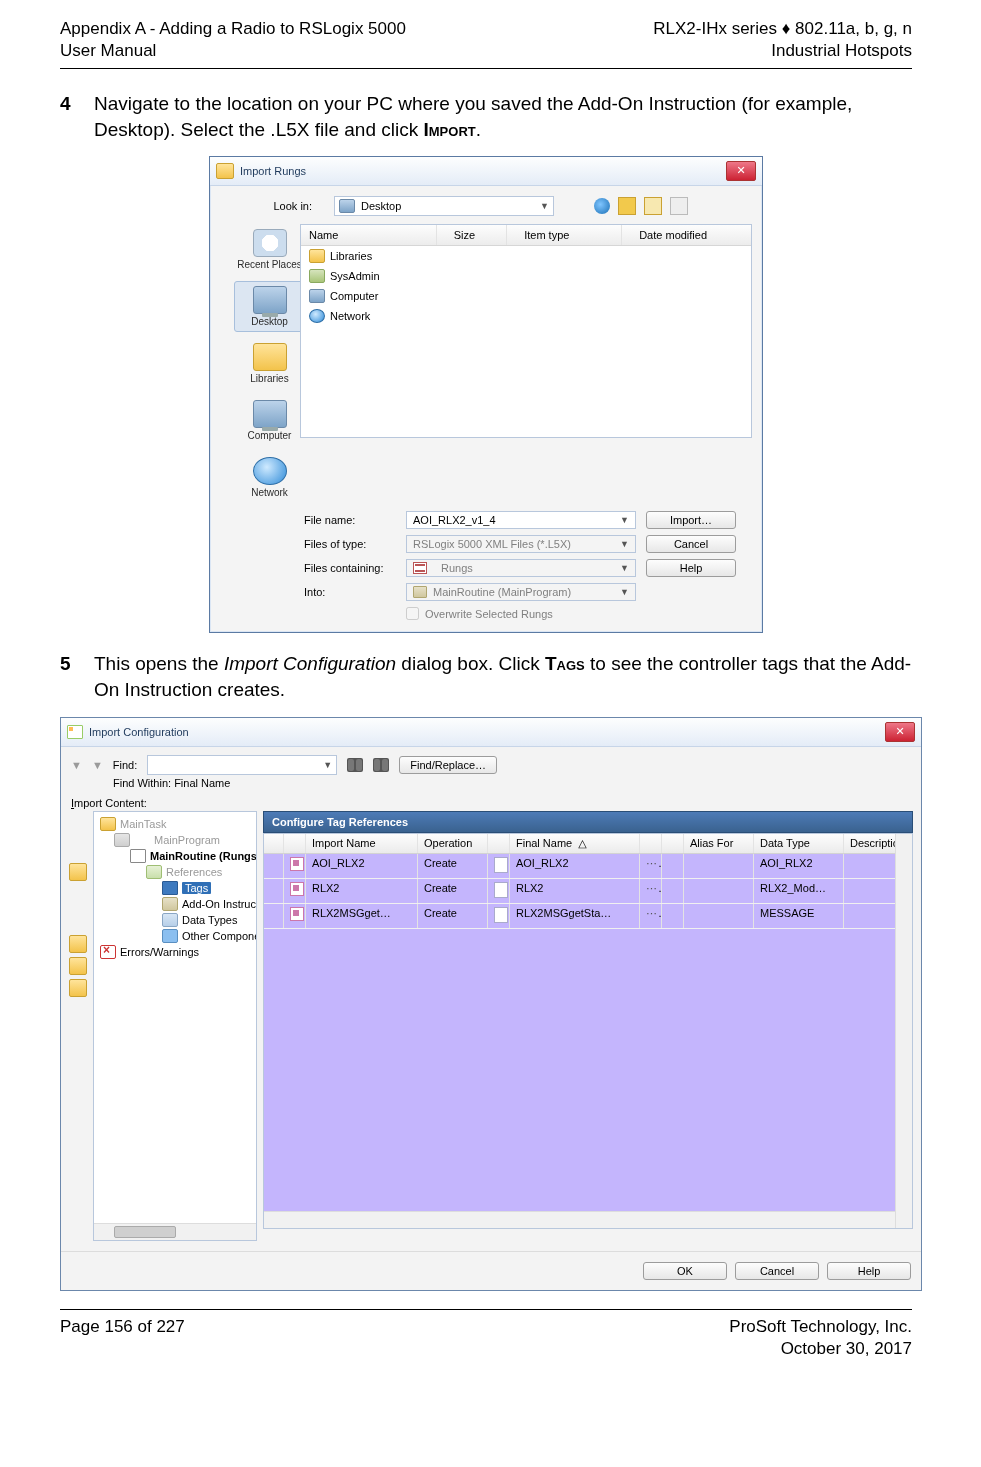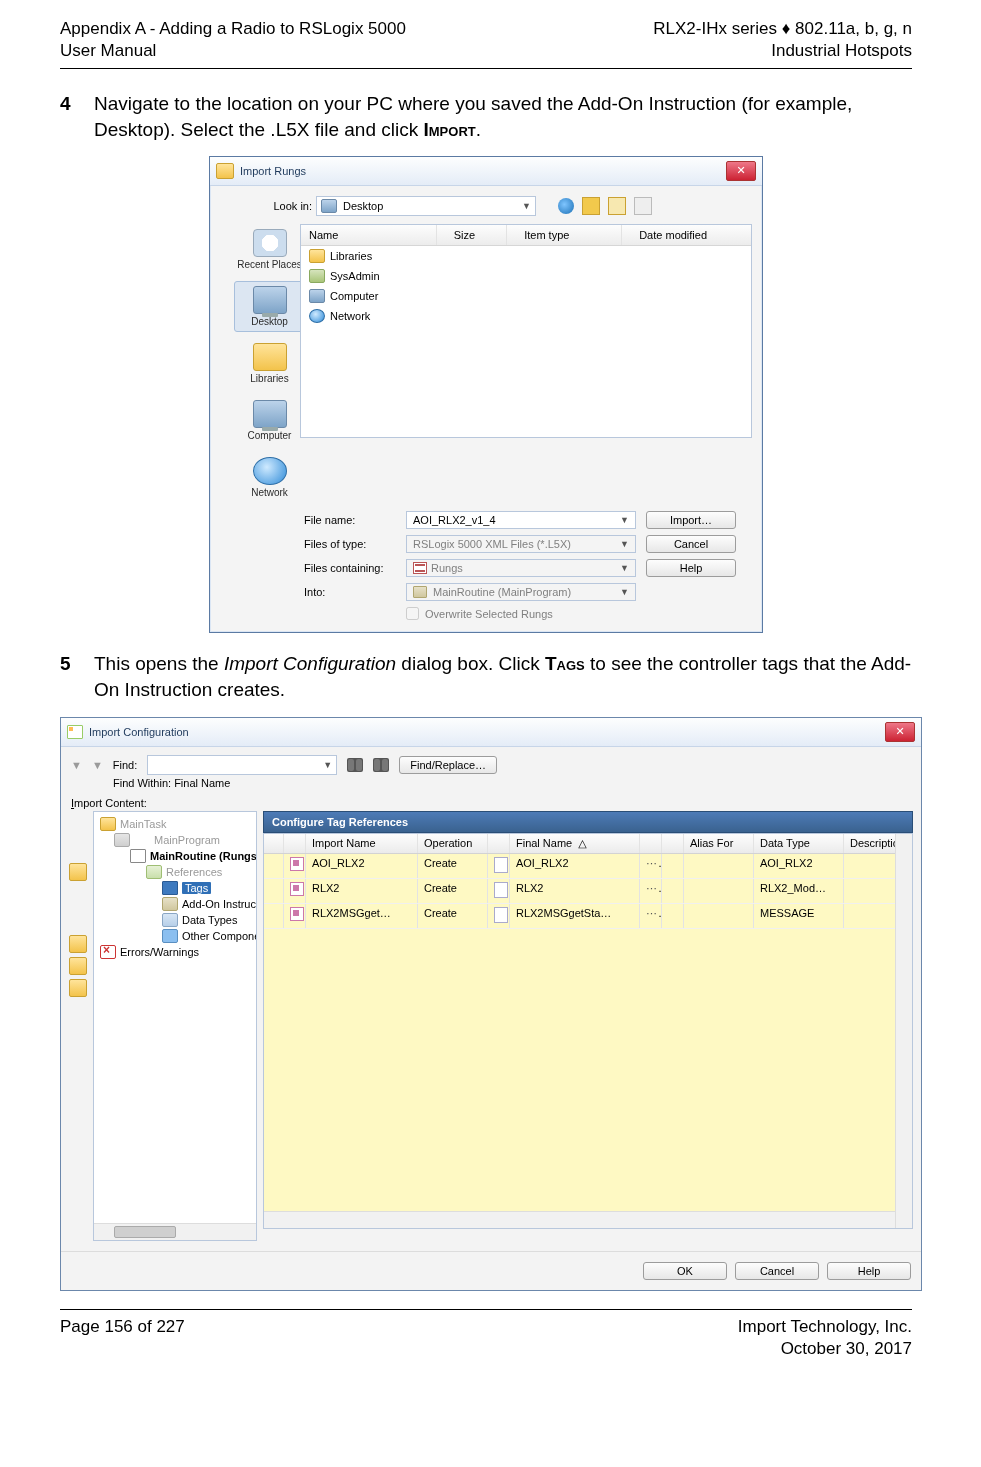--- a/index.html
+++ b/index.html
@@ -76,21 +76,21 @@
     align-items: center;
     justify-content: space-between;
     border-bottom: 1px solid #c7d5e8;
   }
   .dlg1 .titlebar .ttl { display:flex; align-items:center; gap:6px; font-weight:normal; color:#1e395b; }
   .dlg1 .titlebar .closebtn {
     width:28px; height:18px; border:1px solid #a33; border-radius:2px;
     background: linear-gradient(#e78,#c23); color:#fff; text-align:center; line-height:16px; font-size:11px;
   }
   .dlg1 .body { padding: 10px 10px 12px 10px; }
-  .dlg1 .lookin-row { display:flex; align-items:center; gap:4px; margin-bottom:8px; padding-left:40px;}
+  .dlg1 .lookin-row { display:flex; align-items:center; gap:22px; margin-bottom:8px; padding-left:40px;}
   .dlg1 .lookin-row label { width:52px; text-align:right; }
   .dlg1 .dd {
     background:#fff; border:1px solid #b8c7dc; padding:2px 4px; display:flex; align-items:center; gap:6px;
     width:210px; justify-content:space-between;
   }
   .dlg1 .dd .arrow { font-size:9px; color:#555; }
   .dlg1 .navicons { display:flex; gap:8px; margin-left:18px; align-items:center; }
   .dlg1 .navicons span { width:16px; height:16px; display:inline-block; }
   .dlg1 .navicons .back { background:radial-gradient(circle at 40% 40%, #7fc5ff, #1a6fb5); border-radius:50%; }
   .dlg1 .navicons .up { background:#f2c94c; border:1px solid #caa132; }
@@ -212,21 +212,21 @@
   .sidestrip .sbx { width:16px; height:16px; background:linear-gradient(#ffe49b,#f3c34b); border:1px solid #caa132; border-radius:2px;}
   .dlg2 .tree .hscroll { position:absolute; left:0; right:0; bottom:0; height:16px; background:#f1f1f1; border-top:1px solid #ddd; display:flex; align-items:center;}
   .dlg2 .tree .hscroll .thumb{ width:60px; height:10px; background:#cfcfcf; border:1px solid #aaa; border-radius:2px; margin-left:20px;}
 
   .dlg2 .rightpane { flex:1; display:flex; flex-direction:column; }
   .dlg2 .confighdr {
     background:linear-gradient(#4d7bb7,#3a628f); color:#fff; font-weight:bold;
     padding:4px 8px; border:1px solid #2a4e77;
   }
   .dlg2 .grid {
-    border:1px solid #b8c7dc; background:#fef9c3; height:394px; overflow:hidden; position:relative;
+    border:1px solid #b8c7dc; background:#c4b5fd; height:394px; overflow:hidden; position:relative;
   }
   .dlg2 .grid .ghdr { display:flex; background:linear-gradient(#fdfdfd,#ebebeb); border-bottom:1px solid #d3d3d3; }
   .dlg2 .grid .ghdr div, .dlg2 .grid .grow div {
     border-right:1px solid #e3e3e3; padding:3px 6px; box-sizing:border-box; overflow:hidden; text-overflow:ellipsis; white-space:nowrap;
   }
   .c-handle{width:20px; flex:0 0 20px; text-align:center;}
   .c-flag  {width:22px; flex:0 0 22px; text-align:center;}
   .c-name  {width:112px; flex:0 0 112px;}
   .c-op    {width:70px;  flex:0 0 70px;}
   .c-ic    {width:22px;  flex:0 0 22px; text-align:center;}
@@ -393,21 +393,21 @@
 
           <div>Files of type:</div>
           <div class="field dis">
             <span>RSLogix 5000 XML Files (*.L5X)</span>
             <span class="arrow">▼</span>
           </div>
           <div class="winbtn">Cancel</div>
 
           <div>Files containing:</div>
           <div class="field dis">
-            <span style="display:flex;align-items:flex-start;gap:4px;">
+            <span style="display:flex;align-items:flex-start;gap:14px;">
               <span class="ic-rungs"></span>
               <span>Rungs</span>
             </span>
             <span class="arrow">▼</span>
           </div>
           <div class="winbtn">Help</div>
 
           <div>Into:</div>
           <div class="field dis">
             <span style="display:flex;align-items:center;gap:6px;">
@@ -579,18 +579,18 @@
       <div class="winbtn">OK</div>
       <div class="winbtn">Cancel</div>
       <div class="winbtn">Help</div>
     </div>
   </div>
 
   <hr class="page-ftr-rule">
   <div class="page-ftr">
     <div>Page 156 of 227</div>
     <div style="text-align:right;">
-      <div>Import Technology, Inc.</div>
+      <div>ProSoft Technology, Inc.</div>
       <div>October 30, 2017</div>
     </div>
   </div>
 
 </div>
 
 </body></html>

